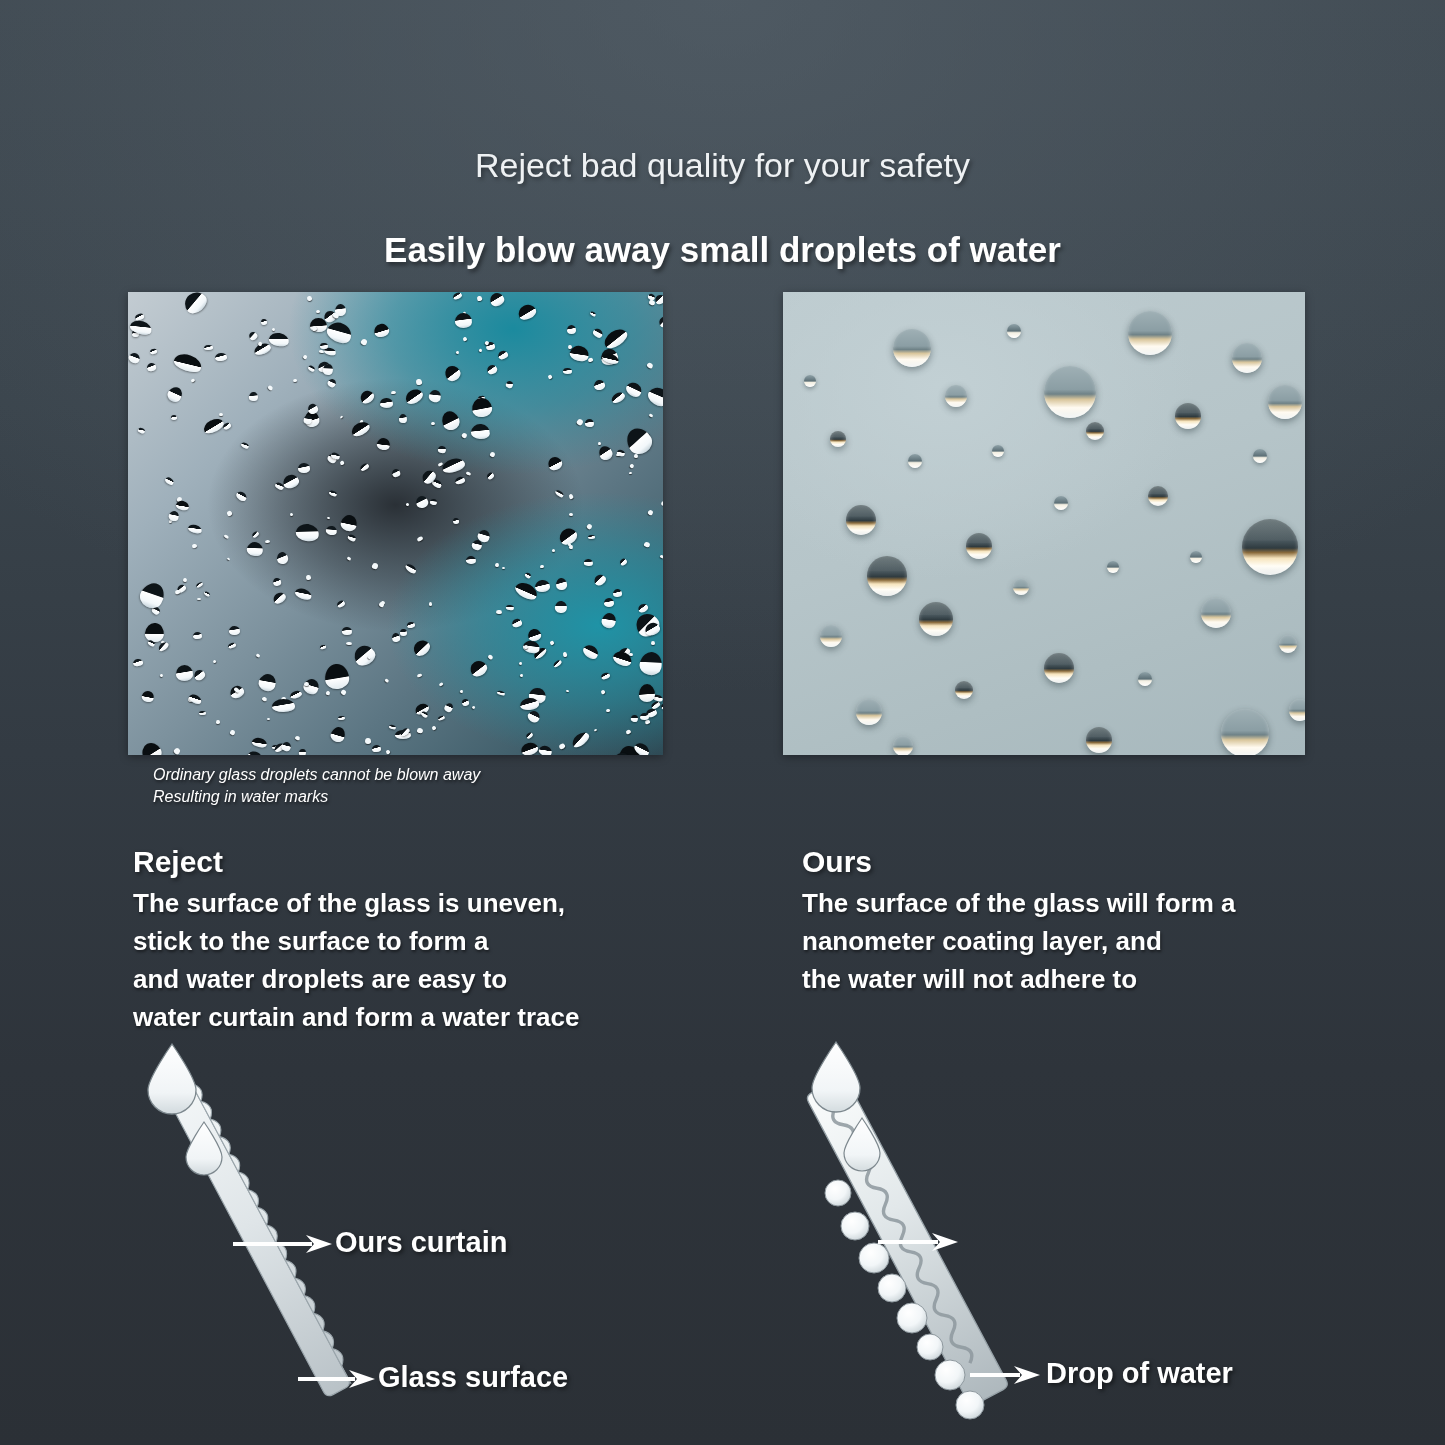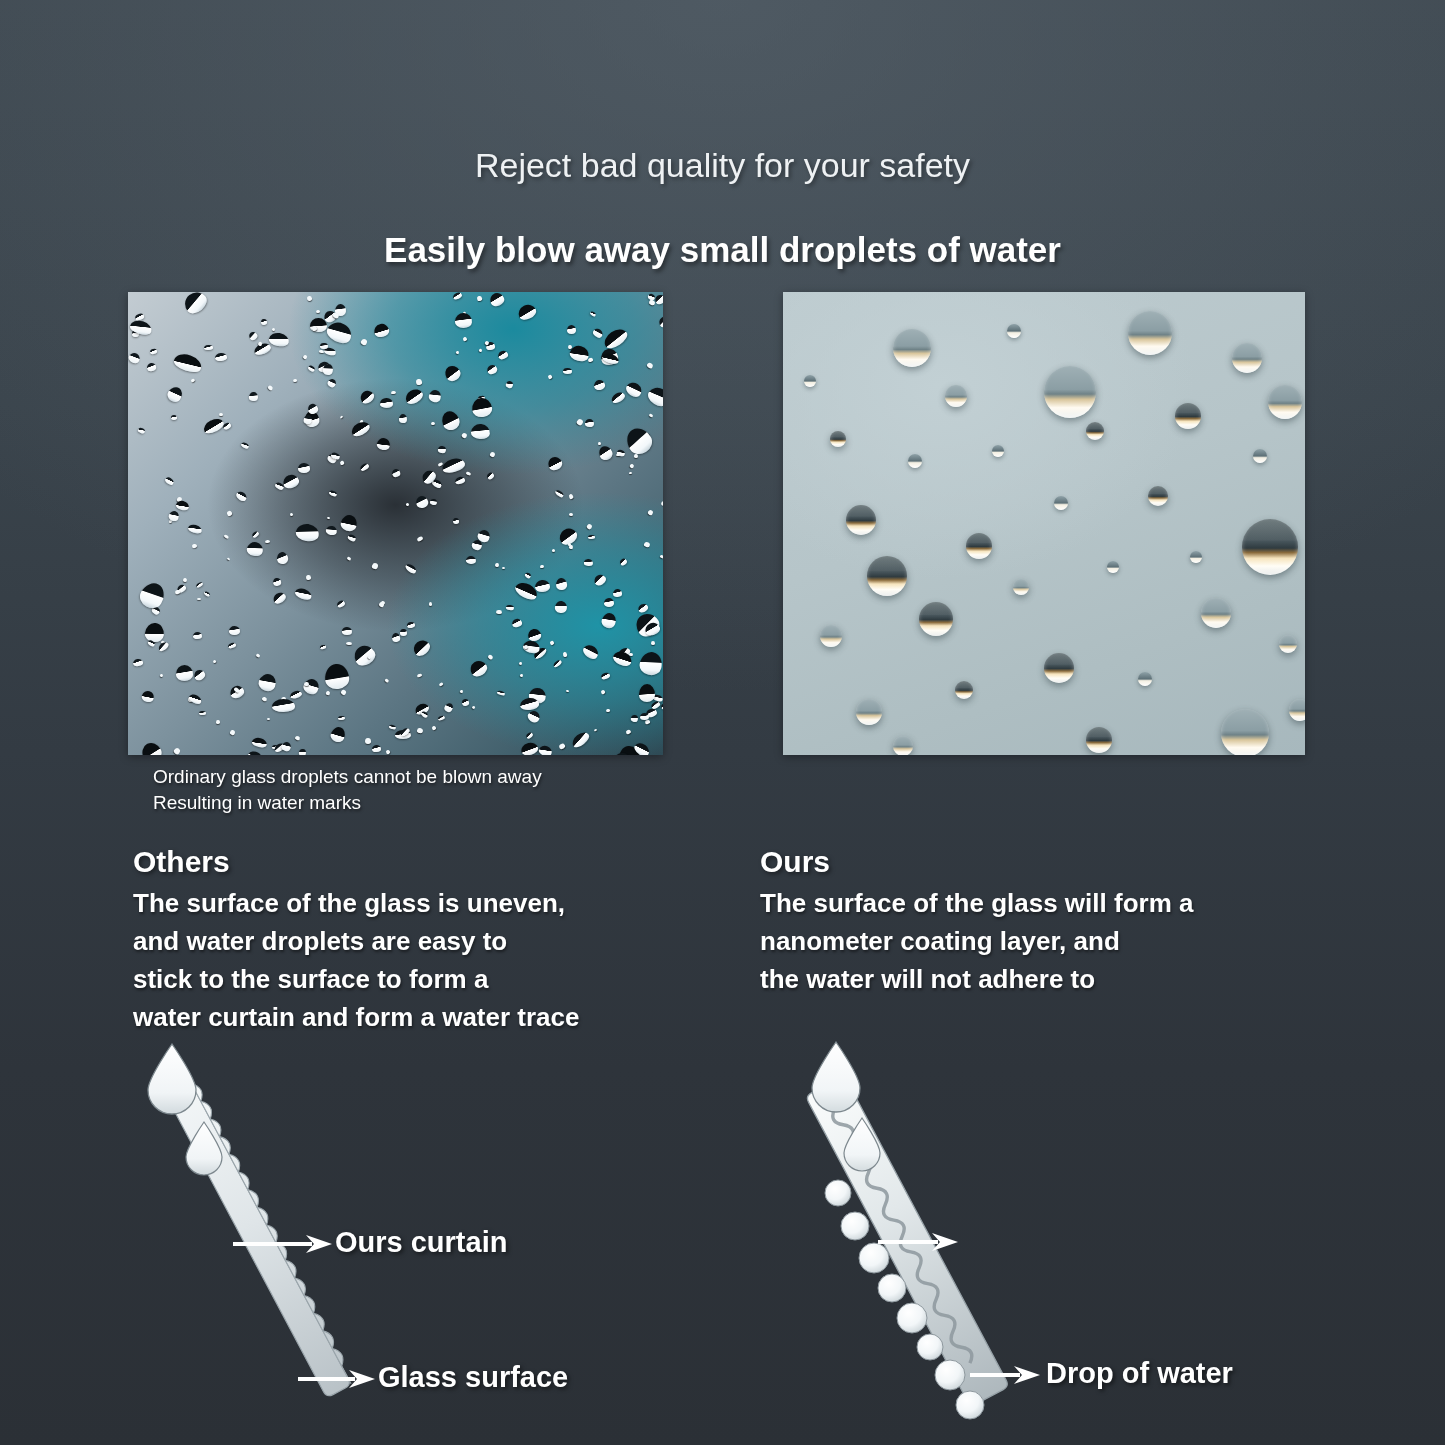--- a/index.html
+++ b/index.html
@@ -71,30 +71,31 @@
   .bead.pale{
     background:linear-gradient(180deg,#9fb0b5 0%,#8b9ea4 45%,#6f8287 54%,#d8c59b 64%,#fffaf0 80%,#eef2f2 100%);
   }
   .bead.mini{
     background:linear-gradient(180deg,#8fa2a8 0%,#5d7077 50%,#f3efe2 62%,#ffffff 100%);
     box-shadow:0 2px 4px rgba(40,55,60,0.4);
   }
 
   
   .caption{
-    position:absolute;font-size:19px;color:#ffffff;line-height:1.35;
+    position:absolute;font-size:16px;color:#ffffff;line-height:1.35;
     text-shadow:1px 2px 3px rgba(0,0,0,0.55);
+    font-style:italic;
   }
   #cap-left{left:153px;top:764px;width:540px;}
   #cap-right{left:833px;top:764px;width:520px;}
 
   
   .cmp{position:absolute;}
   #cmp-left{left:133px;top:845px;width:560px;}
-  #cmp-right{left:760px;top:845px;width:620px;}
+  #cmp-right{left:802px;top:845px;width:620px;}
   .cmp-title{
     font-size:30px;font-weight:bold;color:#ffffff;margin-bottom:6px;
     text-shadow:2px 2px 4px rgba(0,0,0,0.5);
   }
   .cmp-body{
     font-size:26px;font-weight:bold;color:#ffffff;line-height:1.46;
     text-shadow:1px 2px 3px rgba(0,0,0,0.5);
   }
 
   
@@ -491,25 +492,25 @@
         <div class="bead mini" style="left:90%;top:34%;width:14px;height:14px;"></div>
       </div>
   </div>
 
   <div class="caption" id="cap-left">
     <div>Ordinary glass droplets cannot be blown away</div>
     <div>Resulting in water marks</div>
   </div>
 
   <div class="cmp" id="cmp-left">
-    <div class="cmp-title">Others</div>
+    <div class="cmp-title">Reject</div>
     <div class="cmp-body">
       <div>The surface of the glass is uneven,</div>
+      <div>stick to the surface to form a</div>
       <div>and water droplets are easy to</div>
-      <div>stick to the surface to form a</div>
       <div>water curtain and form a water trace</div>
     </div>
   </div>
 
   <div class="cmp" id="cmp-right">
     <div class="cmp-title">Ours</div>
     <div class="cmp-body">
       <div>The surface of the glass will form a</div>
       <div>nanometer coating layer, and</div>
       <div>the water will not adhere to</div>

